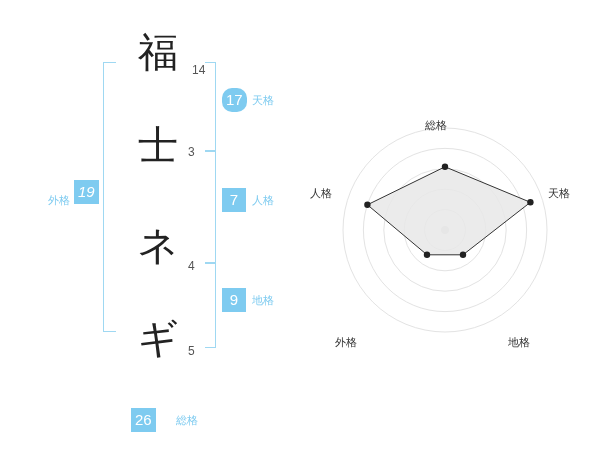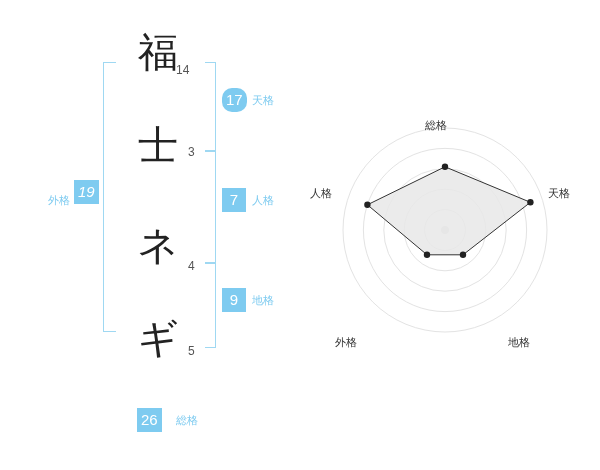--- a/index.html
+++ b/index.html
@@ -96,21 +96,21 @@
   }
 </style>
 </head>
 <body>
 
 <div id="root">
 
   <div>
 
     <div class="kanji" style="left:130px; top:32px;">福</div>
-    <div class="stroke-num" style="left:176px; top:64px;">14</div>
+    <div class="stroke-num" style="left:192px; top:64px;">14</div>
 
     <div class="kanji" style="left:130px; top:125px;">士</div>
     <div class="stroke-num" style="left:188px; top:146px;">3</div>
 
     <div class="kanji" style="left:130px; top:225px;">ネ</div>
     <div class="stroke-num" style="left:188px; top:260px;">4</div>
 
     <div class="kanji" style="left:130px; top:318px;">ギ</div>
     <div class="stroke-num" style="left:188px; top:345px;">5</div>
 
@@ -125,21 +125,21 @@
 
     <div class="badge" style="left:222px; top:188px;">7</div>
     <div class="badge-label" style="left:252px; top:188px;">人格</div>
 
     <div class="badge" style="left:222px; top:288px;">9</div>
     <div class="badge-label" style="left:252px; top:288px;">地格</div>
 
     <div class="badge" style="left:74px; top:180px;font-style:italic;">19</div>
     <div class="badge-label-left" style="left:32px; top:188px; width:38px;">外格</div>
 
-    <div class="badge" style="left:137px; top:408px;">26</div>
+    <div class="badge" style="left:131px; top:408px;">26</div>
     <div class="badge-label" style="left:176px; top:408px;">総格</div>
   </div>
 
   <div id="radar-wrap">
     <svg id="radar-svg" width="290" height="280" viewBox="0 0 290 280">
         <circle cx="145" cy="130" r="20.4" fill="none" stroke="#e3e3e3" stroke-width="1"></circle>
         <circle cx="145" cy="130" r="40.8" fill="none" stroke="#e3e3e3" stroke-width="1"></circle>
         <circle cx="145" cy="130" r="61.2" fill="none" stroke="#e3e3e3" stroke-width="1"></circle>
         <circle cx="145" cy="130" r="81.6" fill="none" stroke="#e3e3e3" stroke-width="1"></circle>
         <circle cx="145" cy="130" r="102" fill="none" stroke="#e3e3e3" stroke-width="1"></circle>

